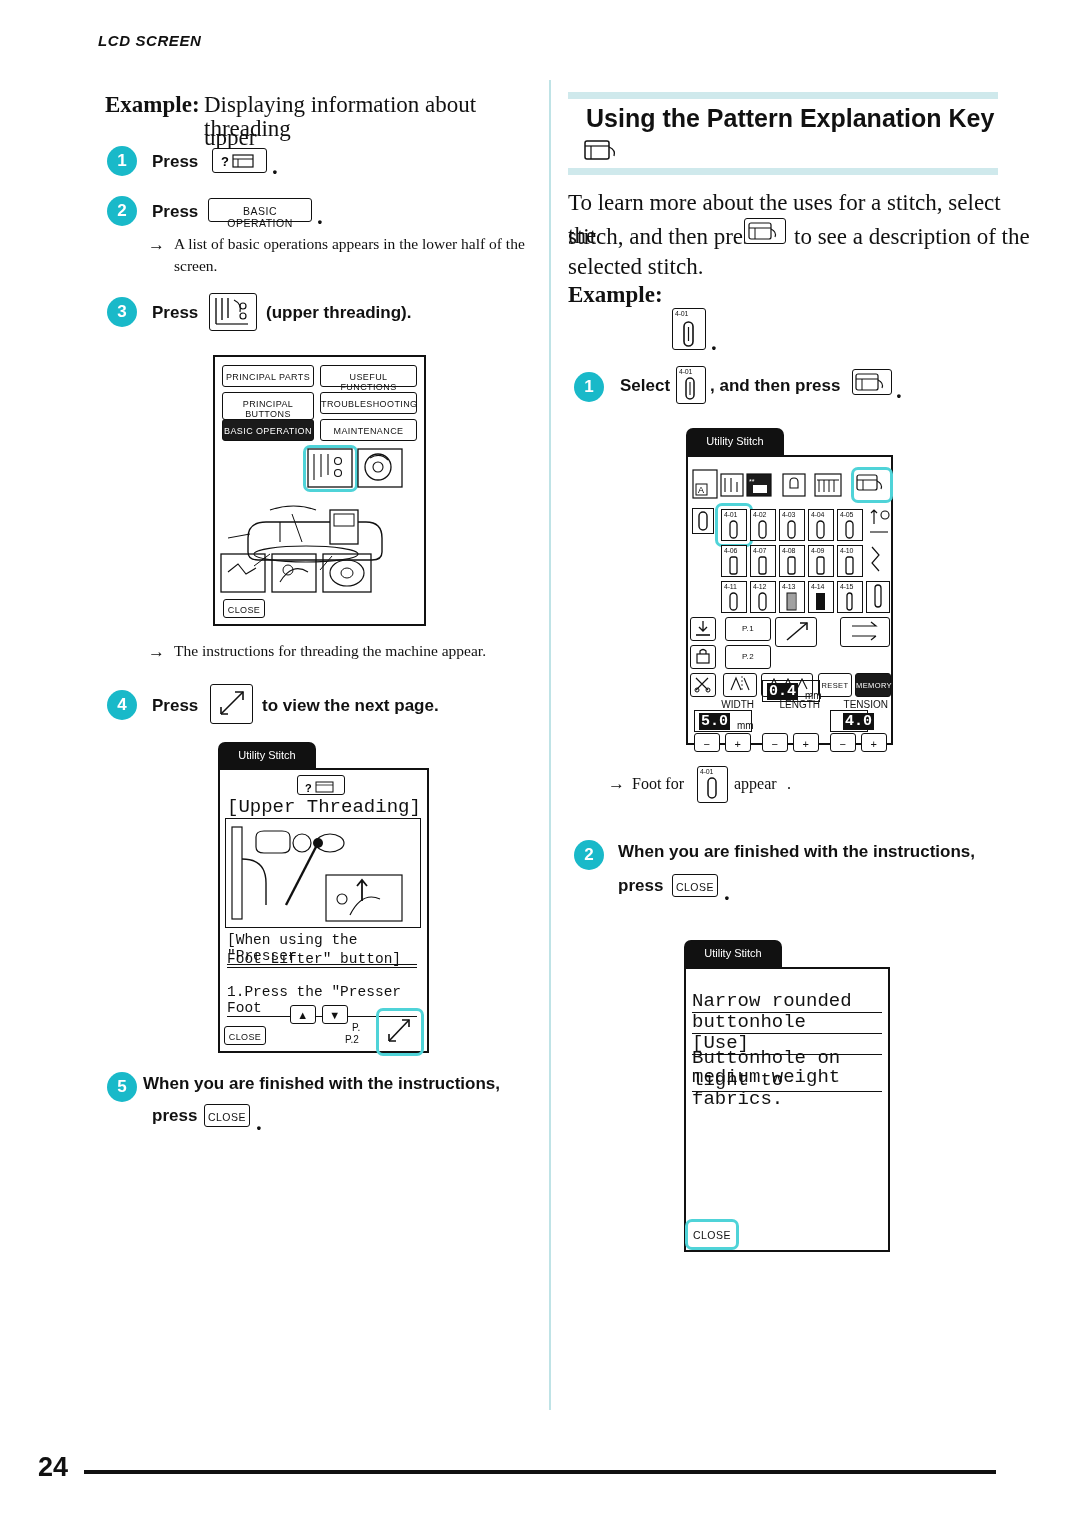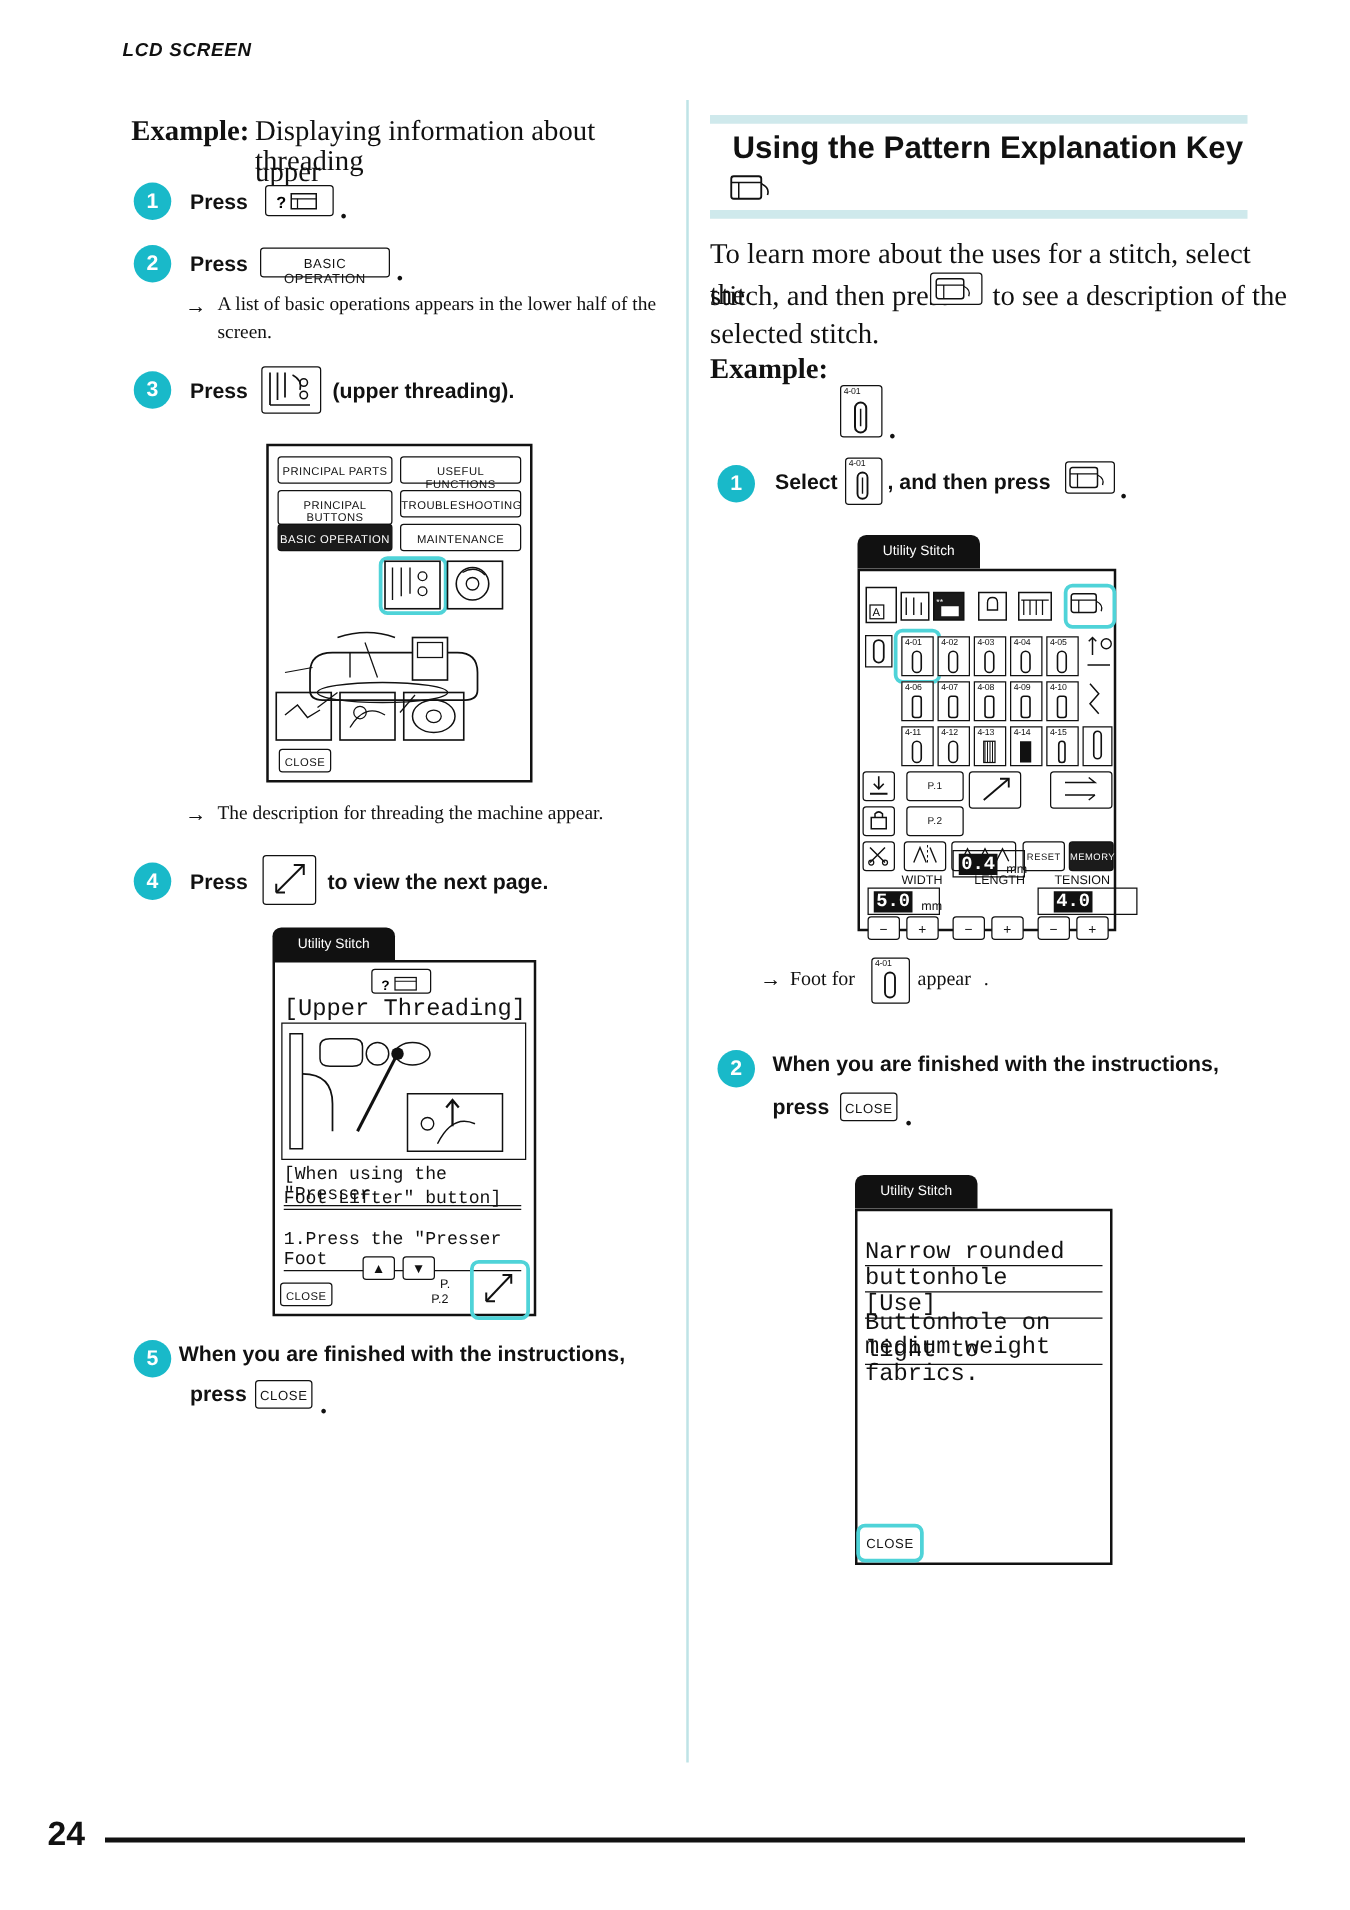--- a/index.html
+++ b/index.html
@@ -180,21 +180,21 @@
     <rect x="54" y="108" width="44" height="38" fill="none" stroke="#111" stroke-width="1.3"></rect>
     <path d="M62 136 q12 -20 28 -10" stroke="#111" stroke-width="1.1" fill="none"></path>
     <circle cx="70" cy="124" r="5" fill="none" stroke="#111" stroke-width="1"></circle>
     <rect x="105" y="108" width="48" height="38" fill="none" stroke="#111" stroke-width="1.3"></rect>
     <ellipse cx="129" cy="127" rx="17" ry="13" fill="none" stroke="#111" stroke-width="1.2"></ellipse>
     <ellipse cx="129" cy="127" rx="6" ry="5" fill="none" stroke="#111" stroke-width="1"></ellipse>
   </svg>
   <div class="mini-btn" style="left:223px;top:599px;width:42px;height:19px;padding-top:5px;">CLOSE</div>
 
   <div class="t arrowline" style="left:148px;top:640px;">→</div>
-  <div class="t" style="left:174px;top:640px;width:380px;font-size:15.5px;">The description for threading the machine appear.</div>
+  <div class="t" style="left:174px;top:640px;width:380px;font-size:15.5px;">The instructions for threading the machine appear.</div>
 
   <div class="step" style="left:107px;top:690px;">4</div>
   <div class="t b sans" style="left:152px;top:694px;font-size:17px;">Press</div>
   <div class="key" style="left:210px;top:684px;width:43px;height:40px;">
     <svg width="41" height="38" viewBox="0 0 41 38">
       <path d="M32 7 L10 29" stroke="#111" stroke-width="1.6"></path>
       <path d="M24 7 L32 7 L32 15" fill="none" stroke="#111" stroke-width="1.6"></path>
       <path d="M10 29 L10 22 M10 29 L17 29" stroke="#111" stroke-width="1.6"></path>
     </svg>
   </div>
@@ -496,21 +496,21 @@
   <div class="smallcap" style="position:absolute;left:828px;top:699px;width:60px;">TENSION</div>
 
   <div class="thinbox" style="left:694px;top:710px;width:58px;height:22px;">
     <span class="num7" style="position:absolute;left:4px;top:2px;background:#111;color:#fff;padding:0 2px;">5.0</span>
     <span class="smallcap" style="position:absolute;left:42px;top:9px;">mm</span>
   </div>
   <div class="thinbox" style="left:762px;top:680px;width:58px;height:22px;">
     <span class="num7" style="position:absolute;left:4px;top:2px;background:#111;color:#fff;padding:0 2px;">0.4</span>
     <span class="smallcap" style="position:absolute;left:42px;top:9px;">mm</span>
   </div>
-  <div class="thinbox" style="left:830px;top:710px;width:80px;height:22px;">
+  <div class="thinbox" style="left:830px;top:710px;width:38px;height:22px;">
     <span class="num7" style="position:absolute;left:12px;top:2px;background:#111;color:#fff;padding:0 2px;">4.0</span>
   </div>
 
   <div class="mini-btn" style="left:694px;top:733px;width:26px;height:19px;padding-top:4px;font-size:11px;">−</div>
   <div class="mini-btn" style="left:725px;top:733px;width:26px;height:19px;padding-top:4px;font-size:11px;">+</div>
   <div class="mini-btn" style="left:762px;top:733px;width:26px;height:19px;padding-top:4px;font-size:11px;">−</div>
   <div class="mini-btn" style="left:793px;top:733px;width:26px;height:19px;padding-top:4px;font-size:11px;">+</div>
   <div class="mini-btn" style="left:830px;top:733px;width:26px;height:19px;padding-top:4px;font-size:11px;">−</div>
   <div class="mini-btn" style="left:861px;top:733px;width:26px;height:19px;padding-top:4px;font-size:11px;">+</div>
 

